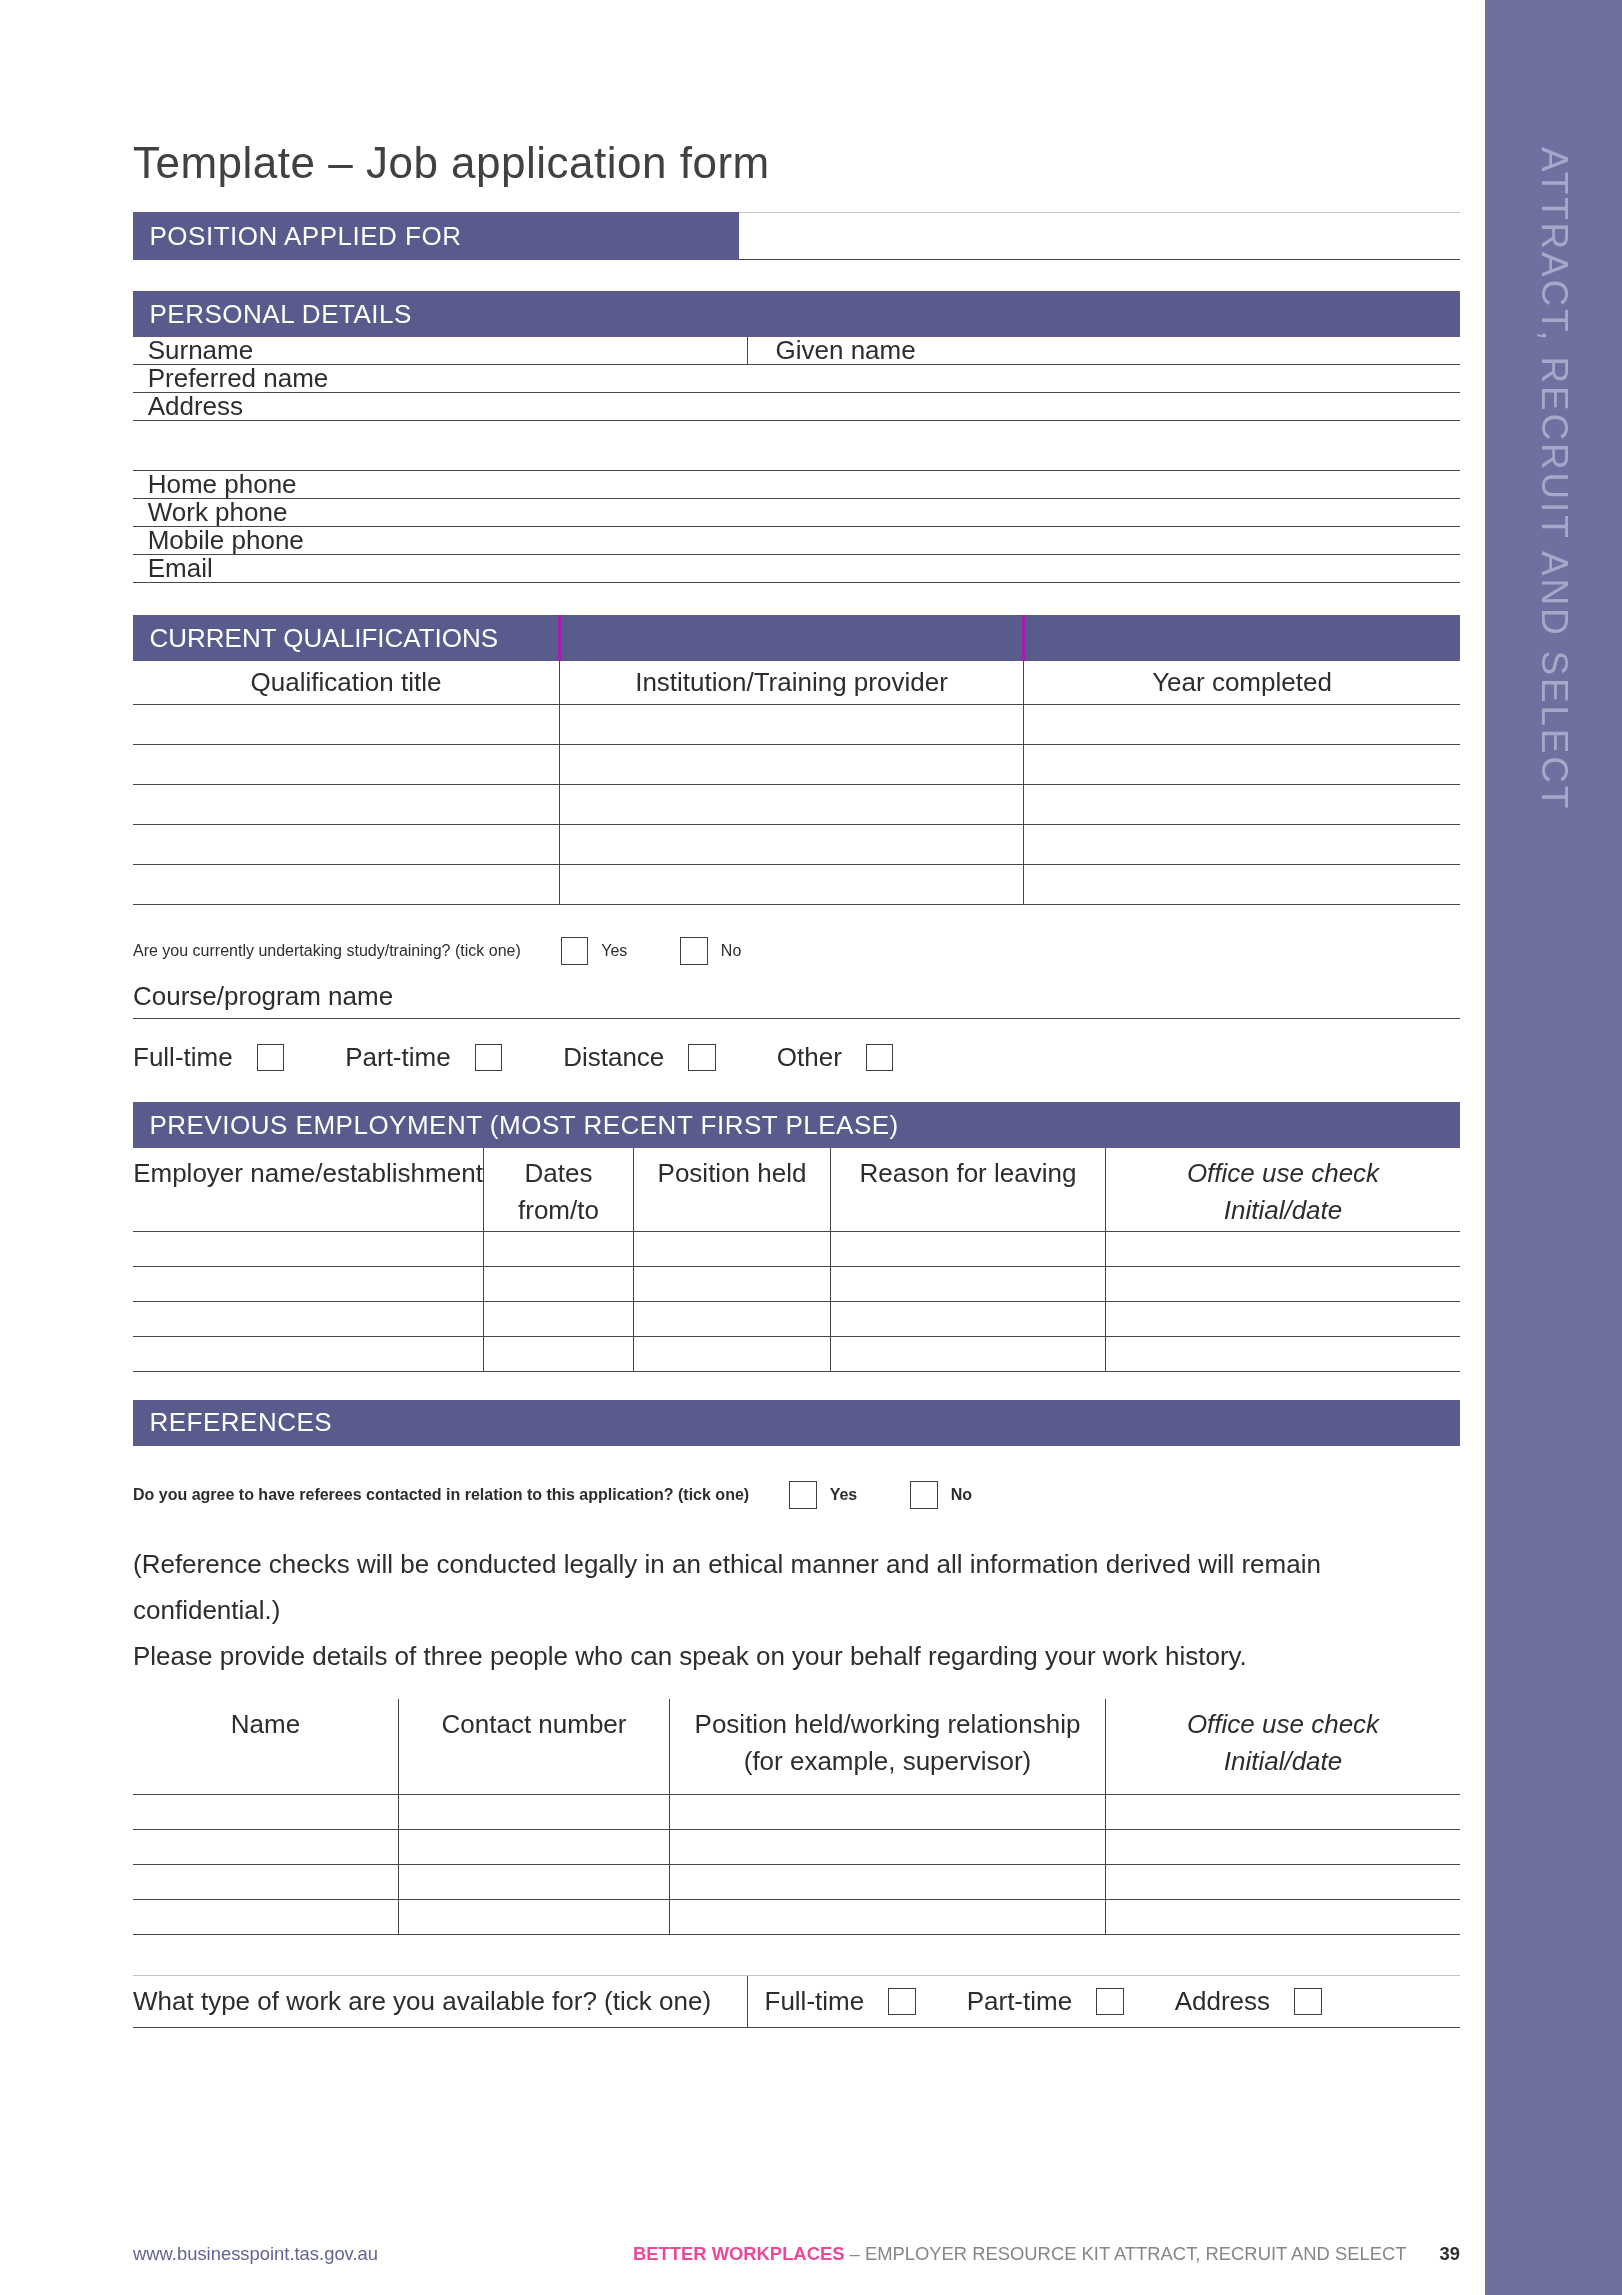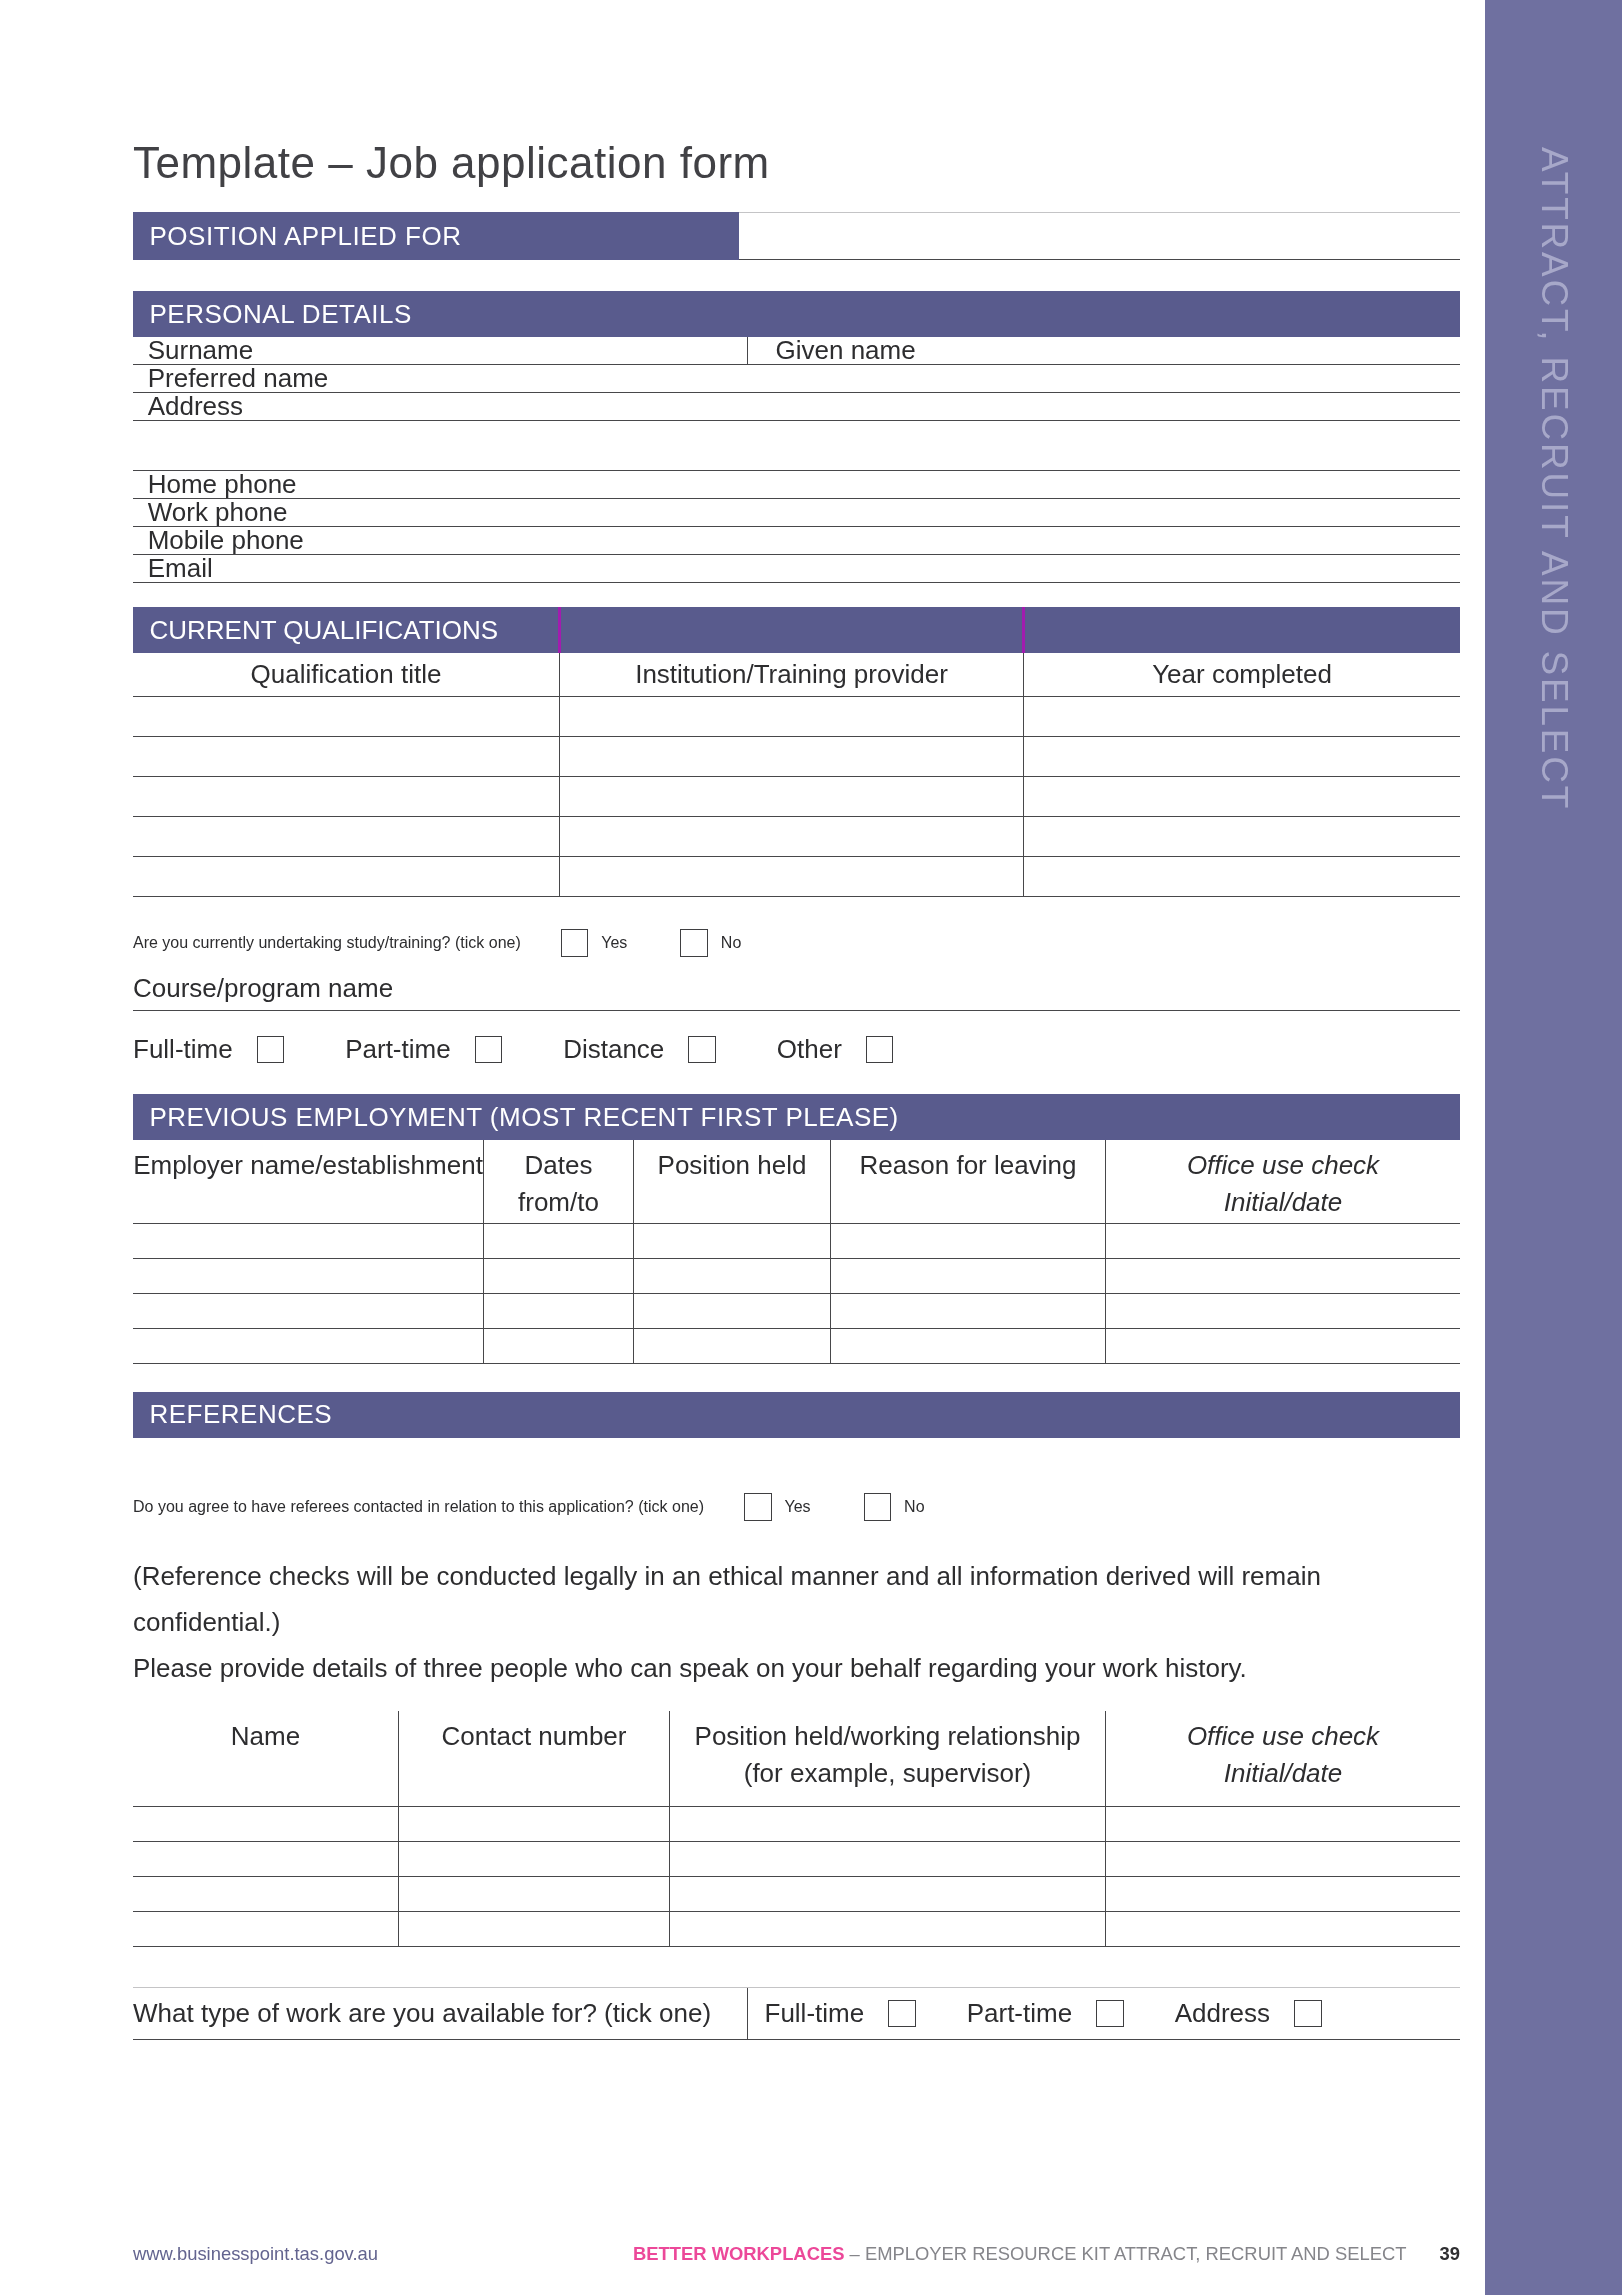--- a/index.html
+++ b/index.html
@@ -50,21 +50,21 @@
   }
   .row .lbl { padding-left: 14.7px; }
   .row.blank { height: 50px; }
   .cell-left {
     width: 615px; height: 100%;
     border-right: 1.8px solid #47474a;
     display: flex; align-items: center;
   }
   .cell-right { flex: 1; height: 100%; display: flex; align-items: center; padding-left: 27.5px; }
   
-  .qual-bar-wrap { display: flex; height: 46px; margin-top: 24px; background: #a21caf; }
+  .qual-bar-wrap { display: flex; height: 46px; margin-top: 32px; background: #a21caf; }
   .qual-bar-wrap .seg { background: #595b8d; height: 100%; display: flex; align-items: center; color: #fff; font-size: 26px; }
   .seg1 { width: 425px; padding-left: 16.5px; margin-right: 2.8px; }
   .seg2 { width: 461px; margin-right: 2.8px; }
   .seg3 { flex: 1; }
   .thead, .trow { display: flex; border-bottom: 1.8px solid #47474a; }
   .thead { font-size: 26px; align-items: flex-end; }
   .thead > div, .trow > div { height: 100%; }
   .qhead { height: 44px; }
   .qhead > div { display: flex; align-items: center; justify-content: center; }
   .qrow { height: 40px; }
@@ -269,21 +269,21 @@
   <div class="trow erow">
     <div class="ec1"></div>
     <div class="ec2"></div>
     <div class="ec3"></div>
     <div class="ec4"></div>
     <div class="ec5"></div>
   </div>
 
   <div class="bar section-bar" style="margin-top:27.5px;">REFERENCES</div>
 
-  <div class="inline-q" style="margin-top:51px;">
+  <div class="inline-q" style="margin-top:31px;font-weight:bold;">
     <span>Do you agree to have referees contacted in relation to this application? (tick one)</span>
     <span class="checkbox gap-l"></span>
     <span class="gap-s">Yes</span>
     <span class="checkbox gap-m"></span>
     <span class="gap-s">No</span>
   </div>
 
   <div class="notes">
     <div>(Reference checks will be conducted legally in an ethical manner and all information derived will remain confidential.)</div>
     <div>Please provide details of three people who can speak on your behalf regarding your work history.</div>

